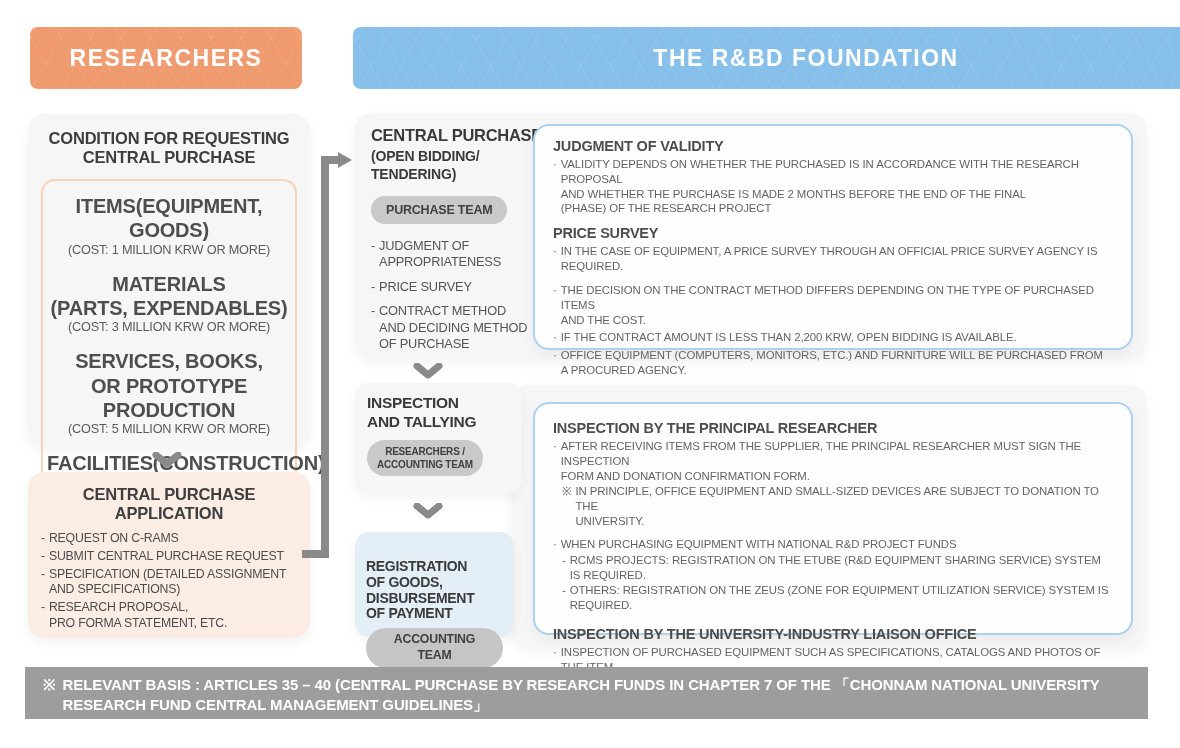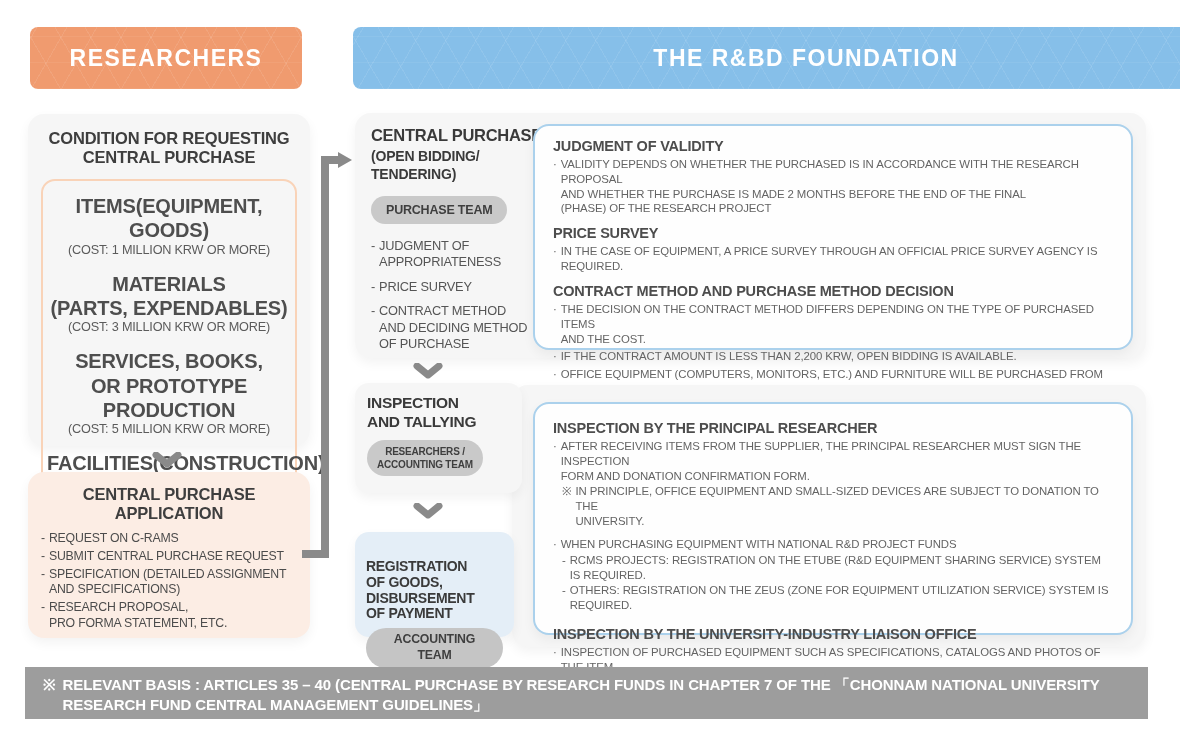--- a/index.html
+++ b/index.html
@@ -193,21 +193,20 @@
         </div>
     </div>
     <div class="dsec">
       <div class="d-head">PRICE SURVEY</div>
       <div class="li">
           <span class="mk">·</span>
           <span class="tx">IN THE CASE OF EQUIPMENT, A PRICE SURVEY THROUGH AN OFFICIAL PRICE SURVEY AGENCY IS REQUIRED.</span>
         </div>
     </div>
     <div class="dsec">
-      <div class="d-head">CONTRACT METHOD AND PURCHASE METHOD DECISION</div>
       <div class="li">
           <span class="mk">·</span>
           <span class="tx">THE DECISION ON THE CONTRACT METHOD DIFFERS DEPENDING ON THE TYPE OF PURCHASED ITEMS
 AND THE COST.</span>
         </div>
       <div class="li">
           <span class="mk">·</span>
           <span class="tx">IF THE CONTRACT AMOUNT IS LESS THAN 2,200 KRW, OPEN BIDDING IS AVAILABLE.</span>
         </div>
       <div class="li">

